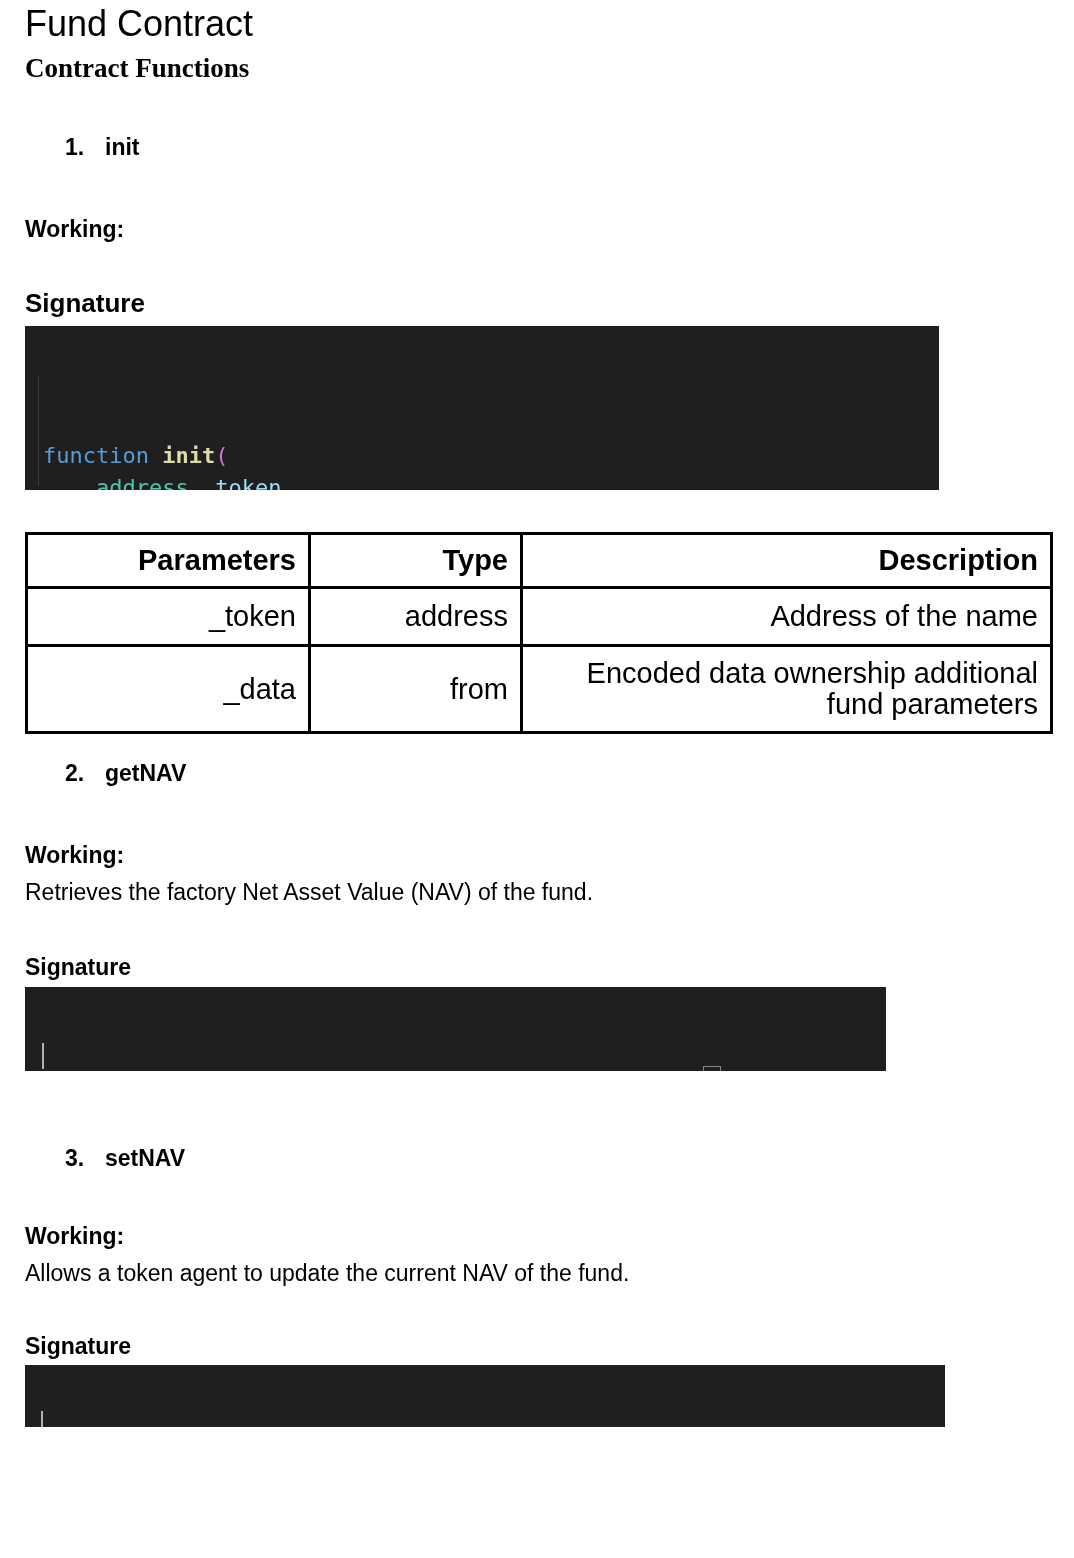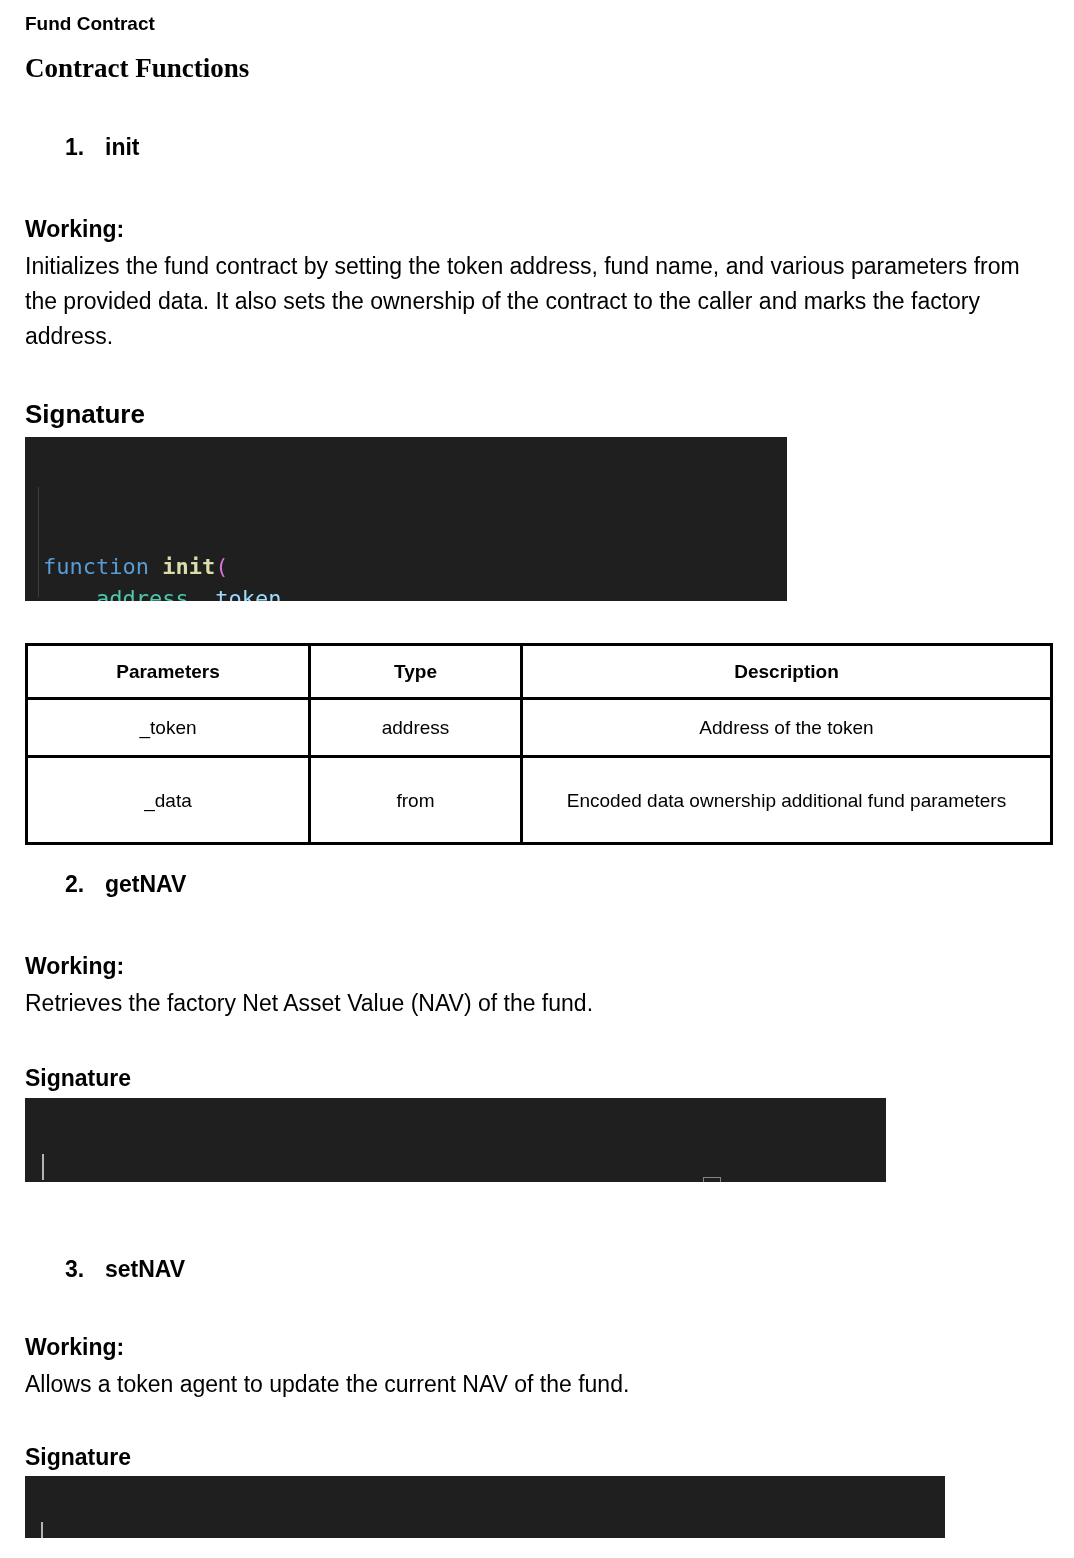--- a/index.html
+++ b/index.html
@@ -4,21 +4,21 @@
 <style>
   * { margin:0; padding:0; box-sizing:border-box; }
   html,body { background:#ffffff; }
   body {
     width:1074px; height:1558px; overflow:hidden;
     font-family:"Liberation Sans", sans-serif;
     color:#000000;
   }
   .page { padding:8px 24px 0 25px; }
 
-  h1.doc-title { font-size:19px; line-height:32px; font-weight:bold; margin:0 0 13px 0; }
+  h1.doc-title { font-size:36px; line-height:32px; font-weight:normal; margin:0 0 13px 0; }
   h2.doc-subtitle { font-size:27px; line-height:30px; font-weight:bold;font-family:Liberation Serif, serif; }
 
   .list-item { margin-left:40px; font-size:23px; line-height:27px; font-weight:bold; }
   .li-1 { margin-top:51px; }
   .li-2 { margin-top:26px; }
   .li-3 { margin-top:74px; }
   .li-num { display:inline-block; min-width:40px; }
 
   h3.working-heading { font-size:23px; line-height:27px; font-weight:bold; }
   .wk-1 { margin-top:55px; }
@@ -34,21 +34,21 @@
 
   .code-block {
     position:relative;
     background:var(--code_bg,#1f1f1f);
     font-family:"DejaVu Sans Mono", monospace;
     font-size:22px; line-height:32px;
     color:#d4d4d4;
     overflow:hidden;
     white-space:pre;
   }
-  .cb-1 { margin-top:8px;  width:762px; height:164px; padding:18px 0 0 18px; }
+  .cb-1 { margin-top:8px;  width:914px; height:164px; padding:18px 0 0 18px; }
   .cb-2 { margin-top:6px;  width:861px; height:84px;  padding:14px 0 0 18px; }
   .cb-3 { margin-top:5px;  width:920px; height:62px;  padding:14px 0 0 18px; }
 
   .code-line { white-space:pre; }
 
   .tk-kw  { color:var(--keyword,#569cd6); }
   .tk-fnb { color:var(--function,#dcdcaa); font-weight:bold; }
   .tk-ty  { color:var(--type,#4ec9b0); }
   .tk-pa  { color:var(--param,#9cdcfe); }
   .tk-pu  { color:var(--punct,#d4d4d4); }
@@ -68,24 +68,24 @@
   .cb-3 .cursor-bar { left:16px; top:46px; }
 
   table.param-table {
     border-collapse:collapse;
     margin-top:42px;
     table-layout:fixed;
     width:1025px;
   }
   .param-table th, .param-table td {
     border:3px solid #000000;
-    font-size:19px; line-height:31px;
+    font-size:29px; line-height:31px;
     padding:6px 12px;
     vertical-align:middle;
-    text-align:center;
+    text-align:right;
     overflow:hidden;
   }
   .param-table th { font-weight:bold; height:54px; }
   .param-table tr.row-1 td { height:58px; }
   .param-table tr.row-2 td { height:87px; }
   .col-parameters { width:283px; }
   .col-type { width:212px; }
   .col-description { width:530px; }
 </style>
 </head>
@@ -94,21 +94,20 @@
 <div class="page">
 
   <h1 class="doc-title">Fund Contract</h1>
   <h2 class="doc-subtitle">Contract Functions</h2>
 
   <div class="list-item li-1">
     <span class="li-num">1.</span><span class="li-name">init</span>
   </div>
 
   <h3 class="working-heading wk-1">Working:</h3>
-  <p class="body-text">Initializes the fund contract by setting the token address, fund name, and various parameters from the provided data. It also sets the ownership of the contract to the caller and marks the factory address.</p>
 
   <h2 class="sig-lg">Signature</h2>
   <div class="code-block cb-1">
     <div class="indent-guide"></div>
     <div><div class="code-line"><span class="tk-kw">function</span><span> </span><span class="tk-fnb">init</span><span class="tk-bp">(</span></div><div class="code-line"><span>    </span><span class="tk-ty">address</span><span> </span><span class="tk-pa">_token</span><span class="tk-pu">,</span></div></div>
   </div>
 
   <table class="param-table">
     <colgroup>
       <col class="col-parameters">
@@ -119,21 +118,21 @@
       <tr>
         <th>Parameters</th>
         <th>Type</th>
         <th>Description</th>
       </tr>
     </thead>
     <tbody>
       <tr class="row-1">
         <td>_token</td>
         <td>address</td>
-        <td>Address of the token</td>
+        <td>Address of the name</td>
       </tr>
       <tr class="row-2">
         <td>_data</td>
         <td>from</td>
         <td>Encoded data ownership additional fund parameters</td>
       </tr>
     </tbody>
   </table>
 
   <div class="list-item li-2">

